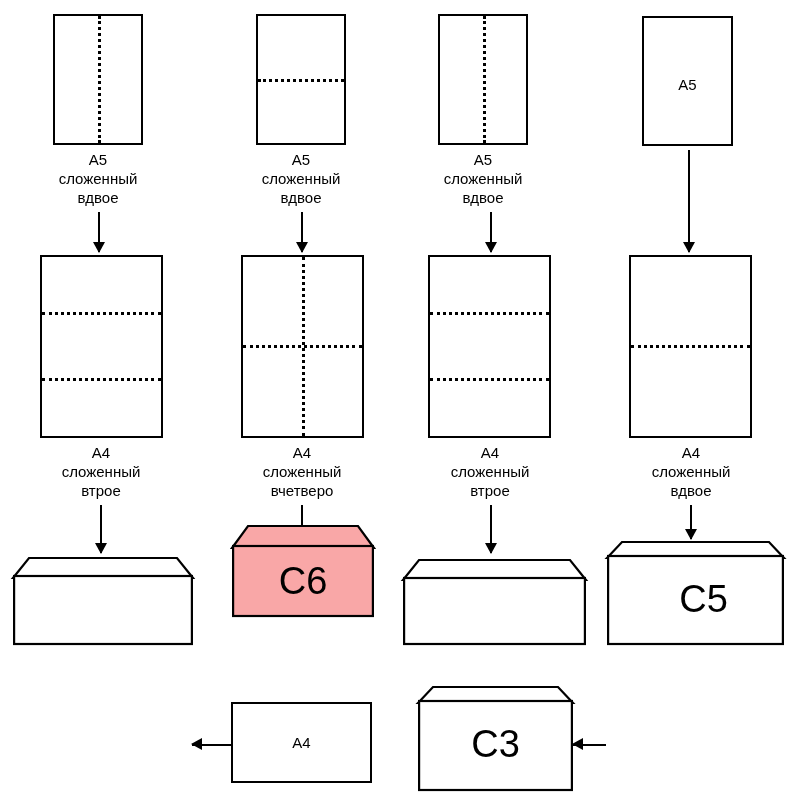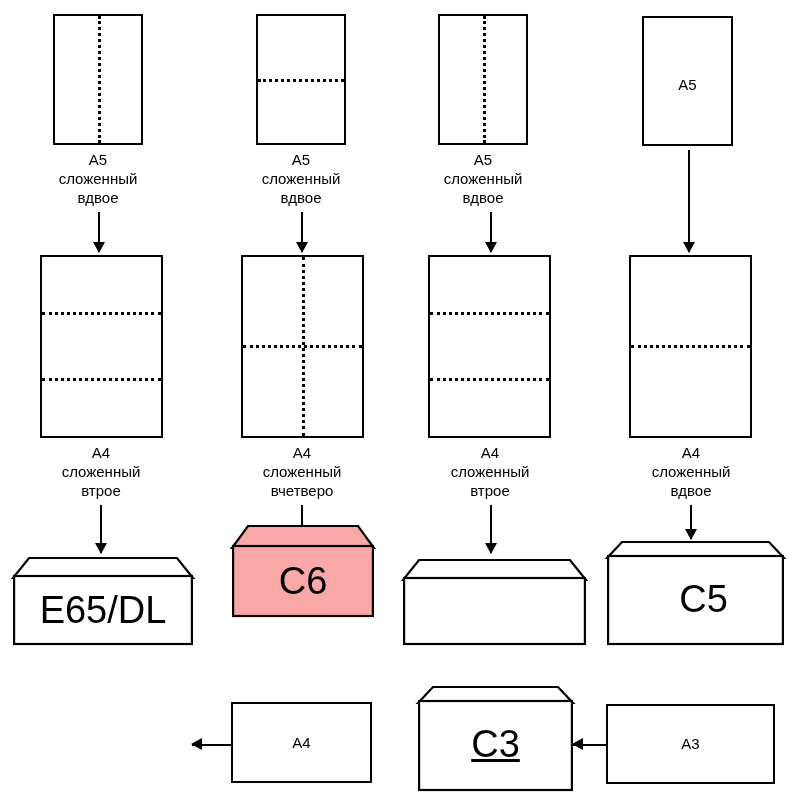--- a/index.html
+++ b/index.html
@@ -207,21 +207,20 @@
   <div class="arrow-down" style="left:690px; top:505px; height:34px;">
     <div class="shaft"></div>
     <div class="head"></div>
   </div>
 
   <div class="envelope" style="left:13px; top:556px;">
     <svg width="180" height="90" viewBox="0 0 180 90">
       <path d="M0,22 L16,2 L164,2 L180,22 Z" fill="#ffffff" stroke="#000" stroke-width="2.2" stroke-linejoin="miter"></path>
       <rect x="1.1" y="20" width="177.8" height="68" fill="#ffffff" stroke="#000" stroke-width="2.2"></rect>
     </svg>
-    <div class="env-text" style="left:0px; top:33px; width:180px;">E65/DL</div>
   </div>
 
   <div class="envelope" style="left:232px; top:524px;text-decoration:underline;">
     <svg width="142" height="94" viewBox="0 0 142 94">
       <path d="M0,24 L16,2 L126,2 L142,24 Z" fill="#f9a7a7" stroke="#000" stroke-width="2.2" stroke-linejoin="miter"></path>
       <rect x="1.1" y="22" width="139.8" height="70" fill="#f9a7a7" stroke="#000" stroke-width="2.2"></rect>
     </svg>
     <div class="env-text" style="left:0px; top:36px; width:142px;">C6</div>
   </div>
 
@@ -248,25 +247,22 @@
 
   <div class="sheet" style="left:231px; top:702px; width:141px; height:81px;">
     <div class="inner-label" style="left:0px; top:30px; width:137px;">A4</div>
   </div>
 
   <div class="envelope" style="left:418px; top:685px;">
     <svg width="155" height="107" viewBox="0 0 155 107">
       <path d="M0,18 L15,2 L140,2 L155,18 Z" fill="#ffffff" stroke="#000" stroke-width="2.2" stroke-linejoin="miter"></path>
       <rect x="1.1" y="16" width="152.8" height="89" fill="#ffffff" stroke="#000" stroke-width="2.2"></rect>
     </svg>
-    <div class="env-text" style="left:0px; top:38px; width:155px;text-decoration:underline;">C3</div>
+    <div class="env-text" style="left:0px; top:38px; width:155px;">C3</div>
   </div>
 
   <div class="arrow-left" style="left:573px; top:744px; width:33px;">
     <div class="shaft"></div>
     <div class="head"></div>
   </div>
 
-  <div class="sheet" style="left:606px; top:704px; width:169px; height:80px;">
-    <div class="inner-label" style="left:0px; top:29px; width:165px;">A3</div>
-  </div>
 
 </div>
 
 </body></html>

